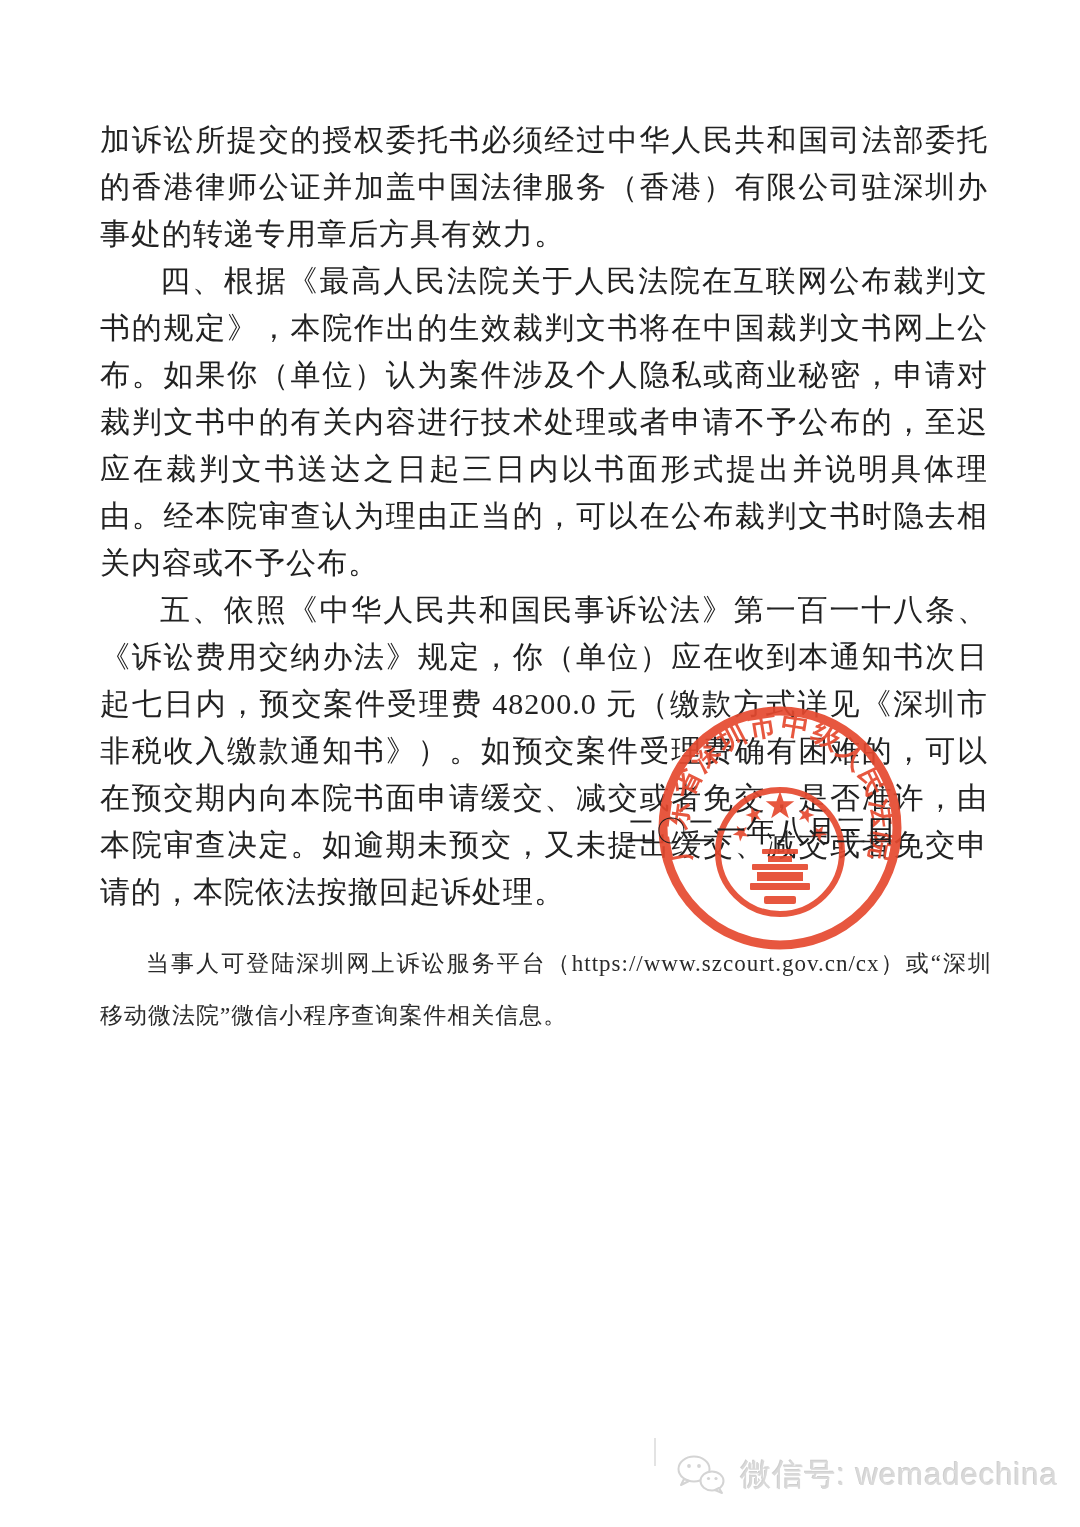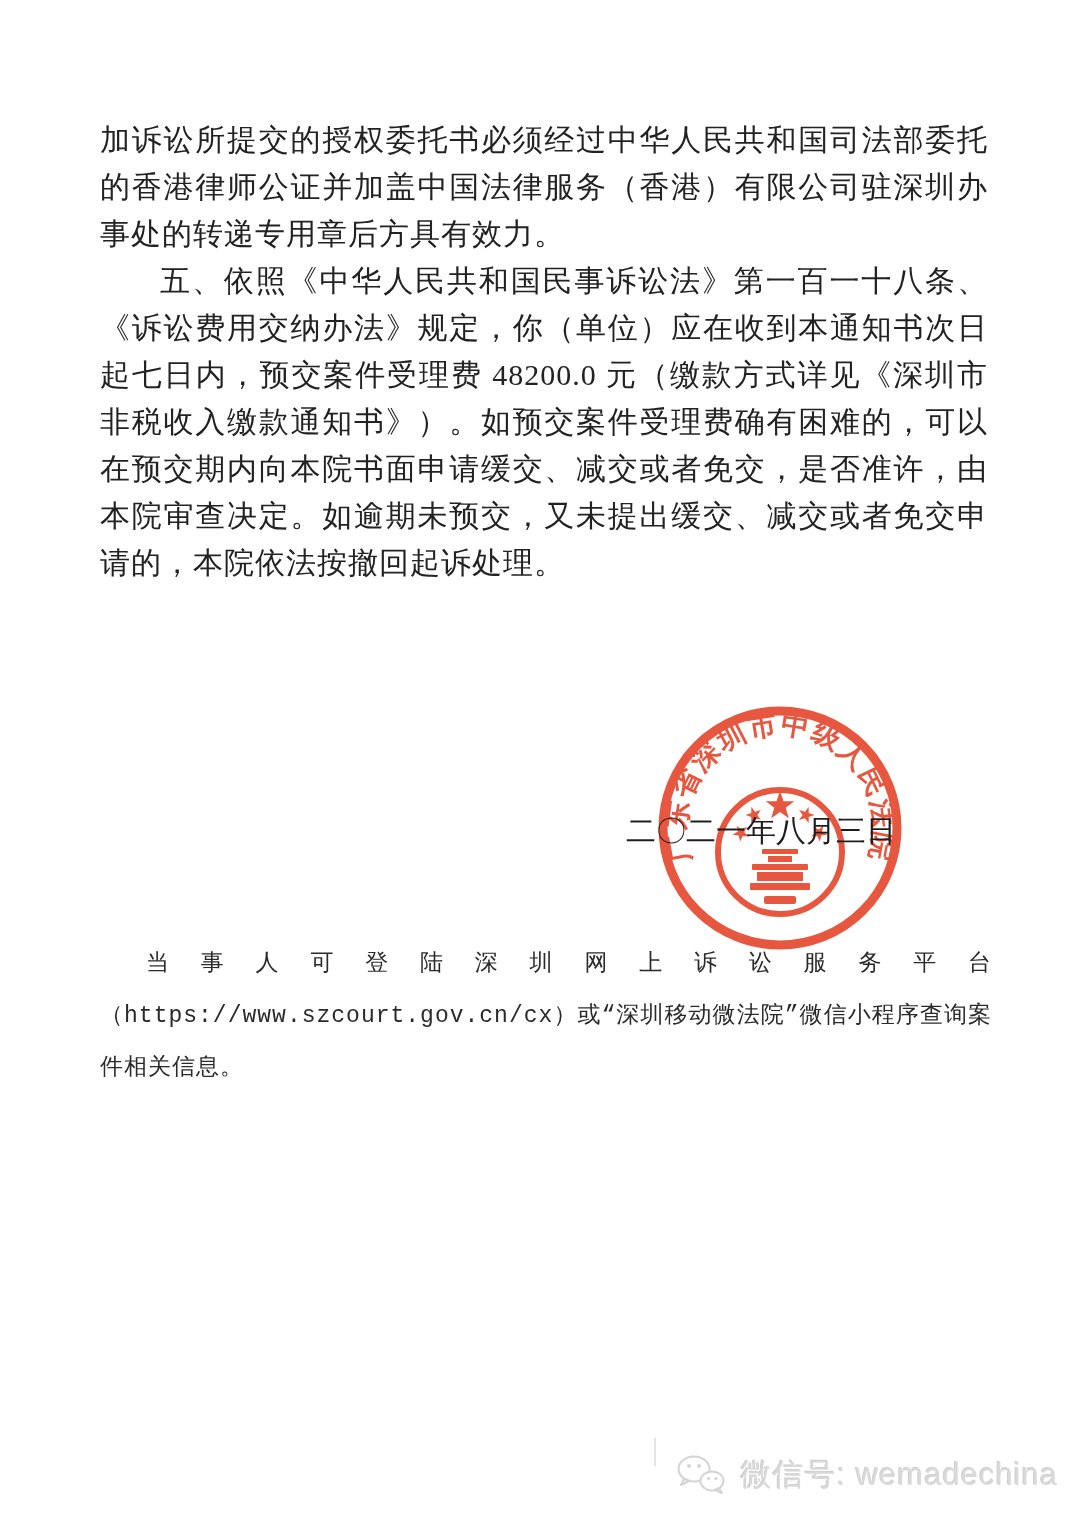--- a/index.html
+++ b/index.html
@@ -61,21 +61,20 @@
     top: 938px;
     width: 892px;
     margin: 0;
     font-size: 23px;
     line-height: 52px;
     color: #2a2a2a;
     letter-spacing: 1px;
     text-indent: 2em;
     text-align: justify;
     z-index: 2;
-    font-family: Liberation Mono, monospace;
   }
 
   
   .watermark {
     position: absolute;
     right: 22px;
     top: 1452px;
     display: flex;
     align-items: center;
     gap: 10px;
@@ -98,20 +97,21 @@
     white-space: nowrap;
   }
 </style>
 </head>
 <body>
 
 <div class="page">
 
   <div class="body-text">
     <p class="para">加诉讼所提交的授权委托书必须经过中华人民共和国司法部委托的香港律师公证并加盖中国法律服务（香港）有限公司驻深圳办事处的转递专用章后方具有效力。</p>
+    <p class="para indent">四、根据《最高人民法院关于人民法院在互联网公布裁判文书的规定》，本院作出的生效裁判文书将在中国裁判文书网上公布。如果你（单位）认为案件涉及个人隐私或商业秘密，申请对裁判文书中的有关内容进行技术处理或者申请不予公布的，至迟应在裁判文书送达之日起三日内以书面形式提出并说明具体理由。经本院审查认为理由正当的，可以在公布裁判文书时隐去相关内容或不予公布。</p>
     <p class="para indent">五、依照《中华人民共和国民事诉讼法》第一百一十八条、《诉讼费用交纳办法》规定，你（单位）应在收到本通知书次日起七日内，预交案件受理费 48200.0 元（缴款方式详见《深圳市非税收入缴款通知书》）。如预交案件受理费确有困难的，可以在预交期内向本院书面申请缓交、减交或者免交，是否准许，由本院审查决定。如逾期未预交，又未提出缓交、减交或者免交申请的，本院依法按撤回起诉处理。</p>
   </div>
 
   <div class="seal">
     <svg width="252" height="252" viewBox="0 0 252 252">
       <defs>
         <path id="sealArc" d="M 36.1 153.4 A 94 94 0 1 1 215.9 153.4" fill="none"></path>
         <path id="star" d="M 0 -10 L 2.351 -3.236 L 9.511 -3.09 L 3.804 1.18 L 5.878 8.09 L 0 4 L -5.878 8.09 L -3.804 1.18 L -9.511 -3.09 L -2.351 -3.236 Z"></path>
       </defs>
 

